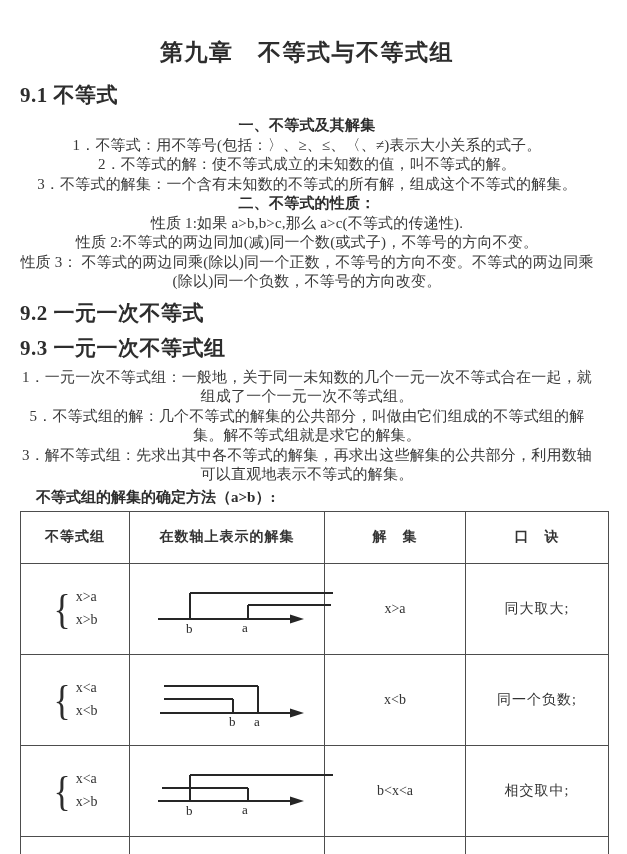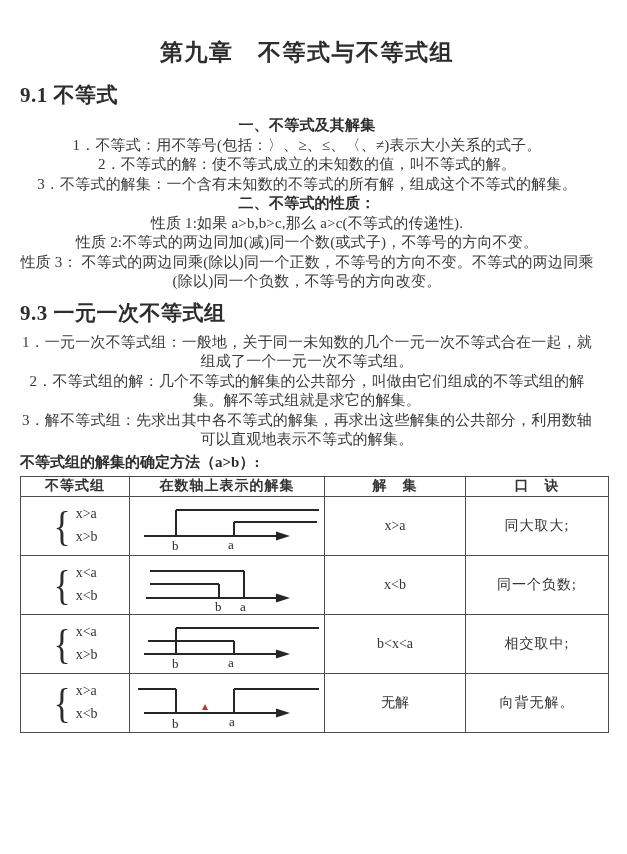--- a/index.html
+++ b/index.html
@@ -14,24 +14,24 @@
   }
   .sec-heading{
     font-size:21px;font-weight:700;color:#2d2d2d;margin:14px 0 0;line-height:27px;letter-spacing:0.5px;
   }
   .sec-heading.tight{margin-top:8px;}
   .blocks{margin-top:7px;}
   .blocks.tight{margin-top:6px;}
   p.line{font-size:15px;line-height:19.5px;margin:0;letter-spacing:0.2px;text-align:center;}
   p.bold{font-weight:700;color:#2d2d2d;}
   p.hang{padding-left:17px;text-indent:-17px;}
-  .table-caption{font-size:15px;font-weight:700;color:#2d2d2d;line-height:19px;margin:3px 0 4px;}
+  .table-caption{font-size:15px;font-weight:700;color:#2d2d2d;line-height:19px;margin:3px 16px 4px;}
   table.grid{border-collapse:collapse;table-layout:fixed;width:588px;}
   table.grid th,table.grid td{
-    border:1.4px solid #4d4d4d;padding:0;text-align:center;vertical-align:middle;
+    border:1.4px solid #4d4d4d;padding:16px;text-align:center;vertical-align:middle;
   }
   table.grid th{height:19px;font-size:14px;font-weight:600;letter-spacing:1px;color:#333;}
   table.grid td{height:58px;font-size:14px;color:#333;}
   col.c1{width:109px}col.c2{width:195px}col.c3{width:141px}col.c4{width:143px}
   .sys-wrap{display:flex;align-items:center;justify-content:center;gap:3px;}
   .brace{font-size:42px;font-weight:400;line-height:40px;color:#2d2d2d;transform:scaleX(0.85);}
   .sys-lines{display:flex;flex-direction:column;gap:9px;font-size:14px;text-align:left;line-height:14px;}
   .diagram svg{display:block;margin:0 auto;}
   .diagram line{stroke:#262626;stroke-width:2;}
   .diagram text{font-size:13px;fill:#262626;font-family:"Liberation Serif","DejaVu Serif",serif;}
@@ -49,25 +49,26 @@
     <p class="line bold">一、不等式及其解集</p>
     <p class="line">1．不等式：用不等号(包括：〉、≥、≤、〈、≠)表示大小关系的式子。</p>
     <p class="line">2．不等式的解：使不等式成立的未知数的值，叫不等式的解。</p>
     <p class="line">3．不等式的解集：一个含有未知数的不等式的所有解，组成这个不等式的解集。</p>
     <p class="line bold">二、不等式的性质：</p>
     <p class="line">性质 1:如果 a&gt;b,b&gt;c,那么 a&gt;c(不等式的传递性).</p>
     <p class="line">性质 2:不等式的两边同加(减)同一个数(或式子)，不等号的方向不变。</p>
     <p class="line">性质 3：  不等式的两边同乘(除以)同一个正数，不等号的方向不变。不等式的两边同乘(除以)同一个负数，不等号的方向改变。</p>
   </div>
 
+  <h2 class="sec-heading tight">9.2 一元一次不等式</h2>
 
   <h2 class="sec-heading tight">9.3 一元一次不等式组</h2>
   <div class="blocks tight">
     <p class="line">1．一元一次不等式组：一般地，关于同一未知数的几个一元一次不等式合在一起，就组成了一个一元一次不等式组。</p>
-    <p class="line">2．不等式组的解：几个不等式的解集的公共部分，叫做由它们组成的不等式组的解集。解不等式组就是求它的解集。</p>
+    <p class="line">5．不等式组的解：几个不等式的解集的公共部分，叫做由它们组成的不等式组的解集。解不等式组就是求它的解集。</p>
     <p class="line">3．解不等式组：先求出其中各不等式的解集，再求出这些解集的公共部分，利用数轴可以直观地表示不等式的解集。</p>
   </div>
 
   <p class="table-caption">不等式组的解集的确定方法（a&gt;b）:</p>
 
   <table class="grid">
     <colgroup>
         <col class="c1">
         <col class="c2">
         <col class="c3">

